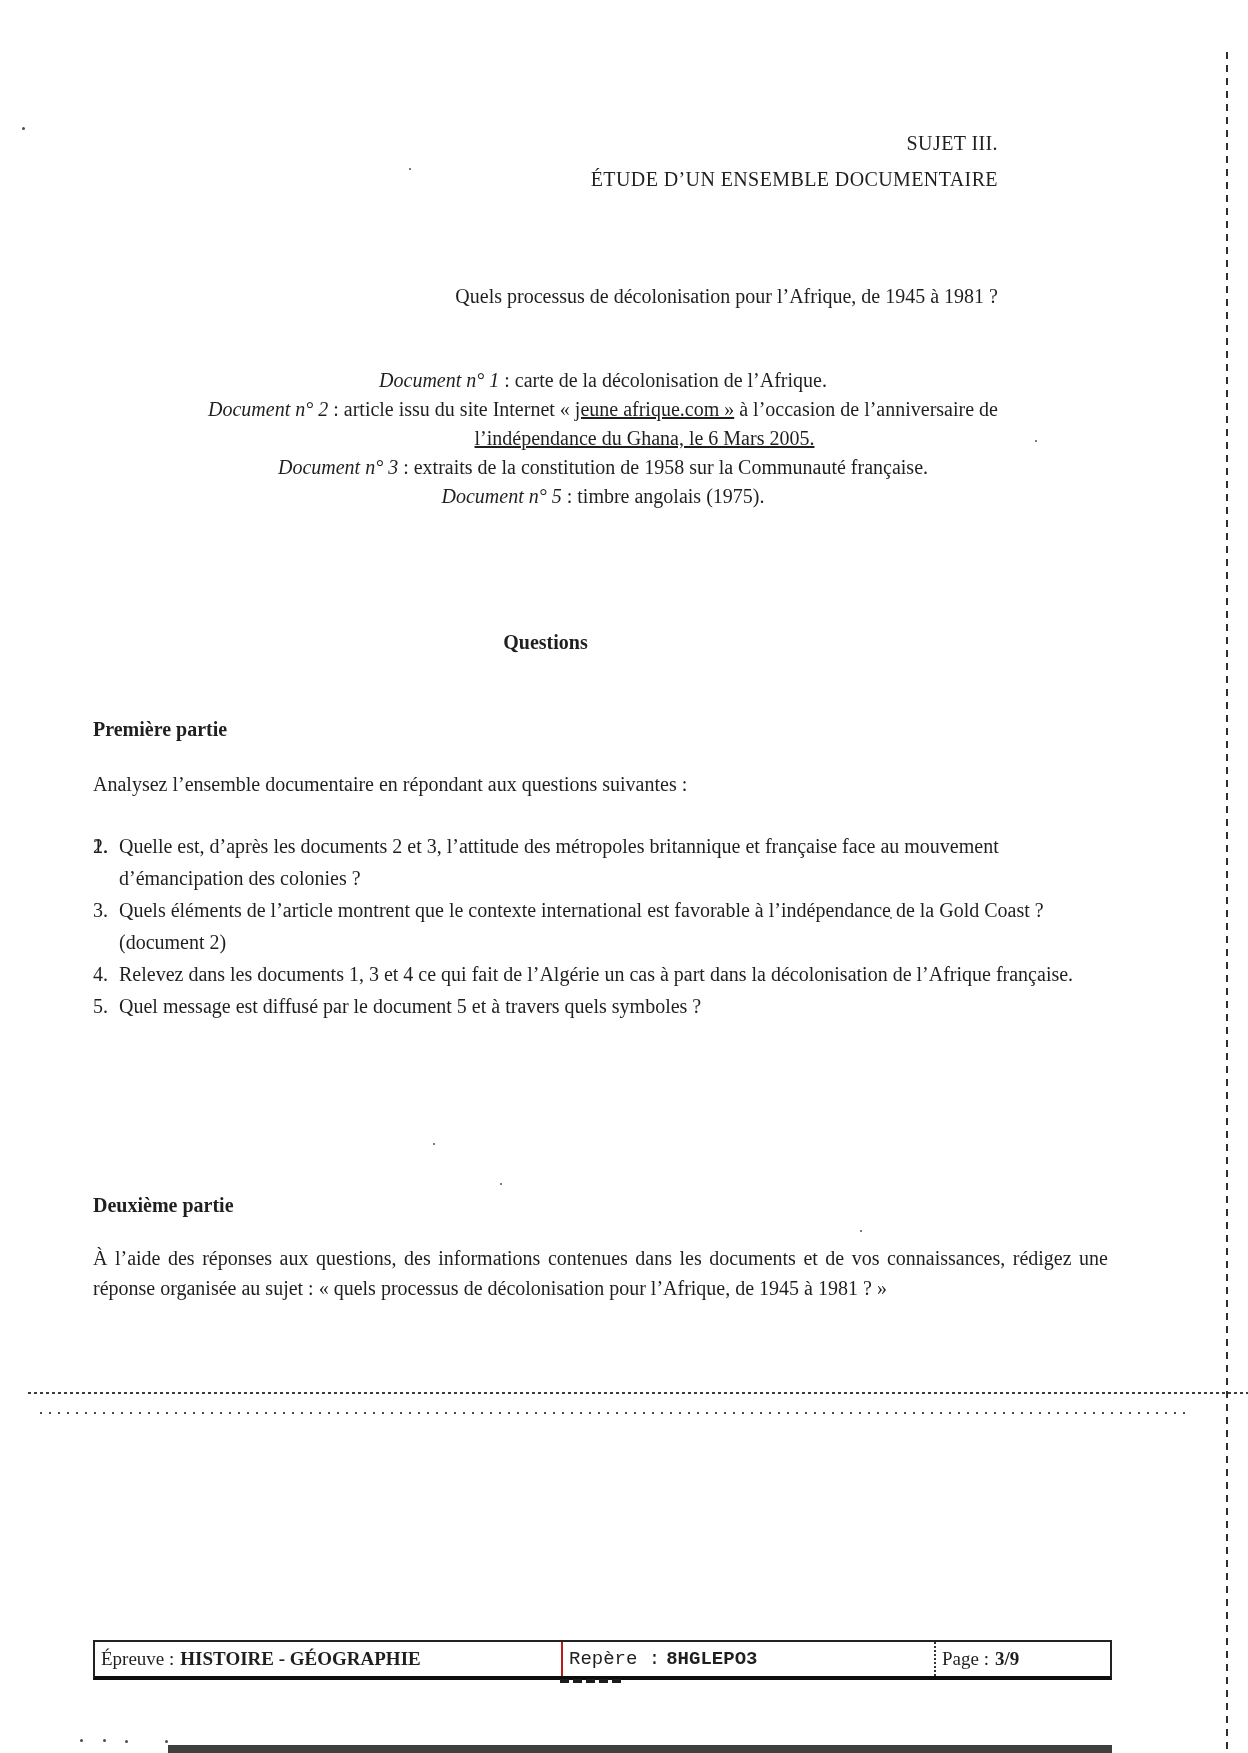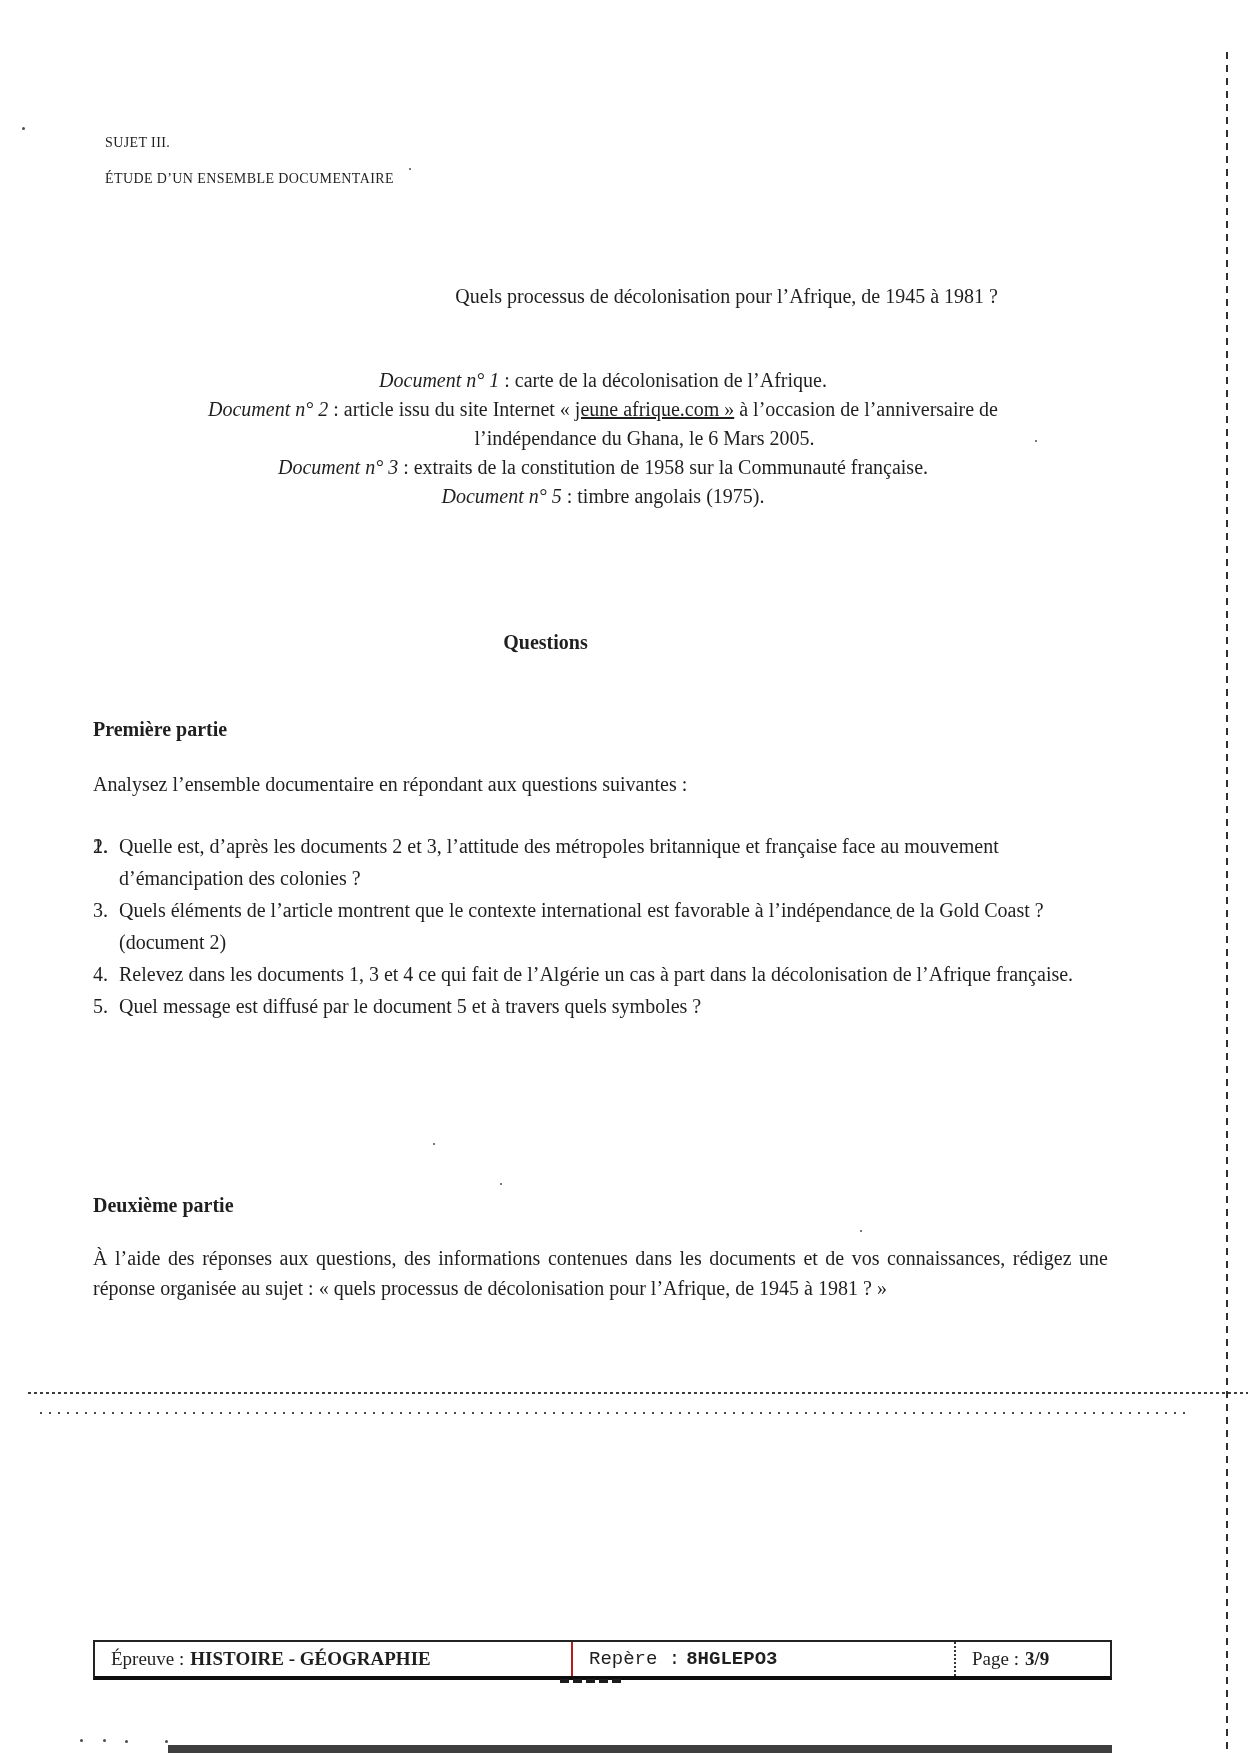--- a/index.html
+++ b/index.html
@@ -6,48 +6,48 @@
   .page{
     position:relative;
     width:1248px;height:1753px;
     background:#ffffff;
     font-family:"Liberation Serif","DejaVu Serif",serif;
     color:#1f1f1f;
     overflow:hidden;
   }
   .abs{position:absolute;}
   
-  .ctitle{left:105px;width:905px;text-align:left;font-size:14px;line-height:24px;letter-spacing:.4px;}
+  .ctitle{left:93px;width:905px;text-align:right;font-size:20px;line-height:24px;letter-spacing:.4px;}
   .subject{left:93px;width:905px;text-align:right;font-size:20px;line-height:24px;}
   .doclist{left:93px;width:1020px;top:366px;font-size:20px;line-height:29px;text-align:center;}
   .doclabel{font-style:italic;}
   .usite{text-decoration:underline;}
   .journal-italic{font-style:italic;}
-  .indent2{margin-left:83px;}
+  .indent2{margin-left:83px;text-decoration:underline;}
   .qheading{left:93px;width:905px;top:631px;text-align:center;font-weight:bold;font-size:20px;}
   .pheading{left:93px;font-weight:bold;font-size:20px;}
   .intro{left:93px;top:773px;font-size:20px;}
   .qlist{left:93px;top:830px;width:1018px;font-size:20px;line-height:32px;}
   .qitem{position:relative;padding-left:26px;}
   .qnum{position:absolute;left:0;top:0;}
   .essay{left:93px;top:1243px;width:1015px;font-size:20px;line-height:30px;text-align:justify;}
   
   .dotline{height:2px;}
   .dl1{left:28px;top:1392px;width:1220px;
        background-image:repeating-linear-gradient(90deg,#3c3c3c 0 3px,transparent 3px 6px);}
   .dl2{left:40px;top:1412px;width:1150px;
        background-image:repeating-linear-gradient(90deg,#4a4a4a 0 2px,transparent 2px 9px);}
   
   .vline{left:1226px;top:52px;width:2px;height:1701px;
        background-image:repeating-linear-gradient(180deg,#2f2f2f 0 7px,transparent 7px 13px);}
   
   .footer{left:93px;top:1640px;width:1015px;height:34px;display:flex;
           border-top:2px solid #222;border-left:2px solid #222;border-right:2px solid #222;
           border-bottom:4px solid #0d0d0d;font-size:19px;}
-  .fcell{display:flex;align-items:center;padding-left:16px;white-space:nowrap;overflow:hidden;}
+  .fcell{display:flex;align-items:center;padding-left:6px;white-space:nowrap;overflow:hidden;}
   .c1{width:460px;}
   .c2{width:365px;border-left:2px solid #b91c1c;font-family:Liberation Mono, monospace;}
   .c3{flex:1;border-left:2px dotted #333;}
   .fvalue{font-weight:bold;margin-left:6px;}
   
   .dot{position:absolute;width:3px;height:3px;border-radius:50%;background:#2e2e2e;opacity:.85;}
   .smudge{left:560px;top:1679px;width:62px;height:4px;
        background-image:repeating-linear-gradient(90deg,#1c1c1c 0 9px,transparent 9px 13px);}
   .bottombar{left:168px;top:1745px;width:944px;height:8px;background:#3f3f3f;}
 </style>

